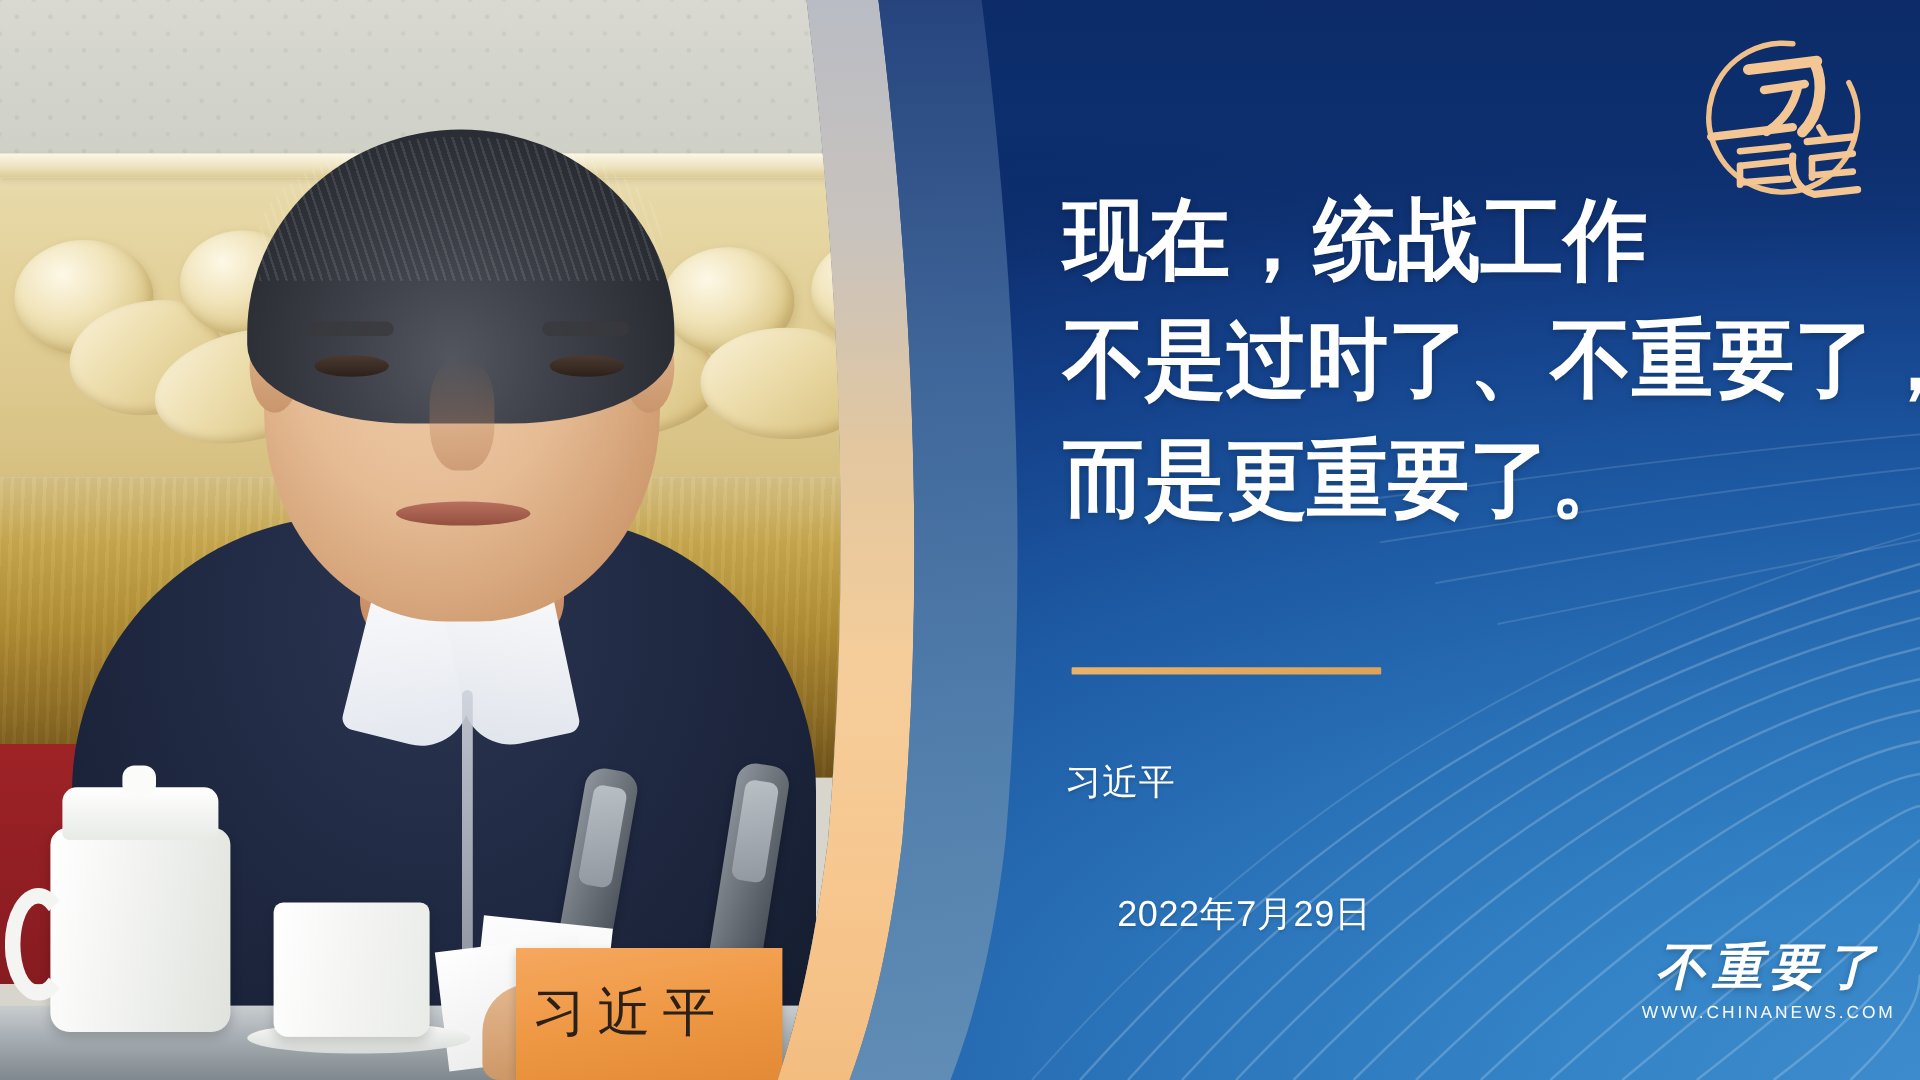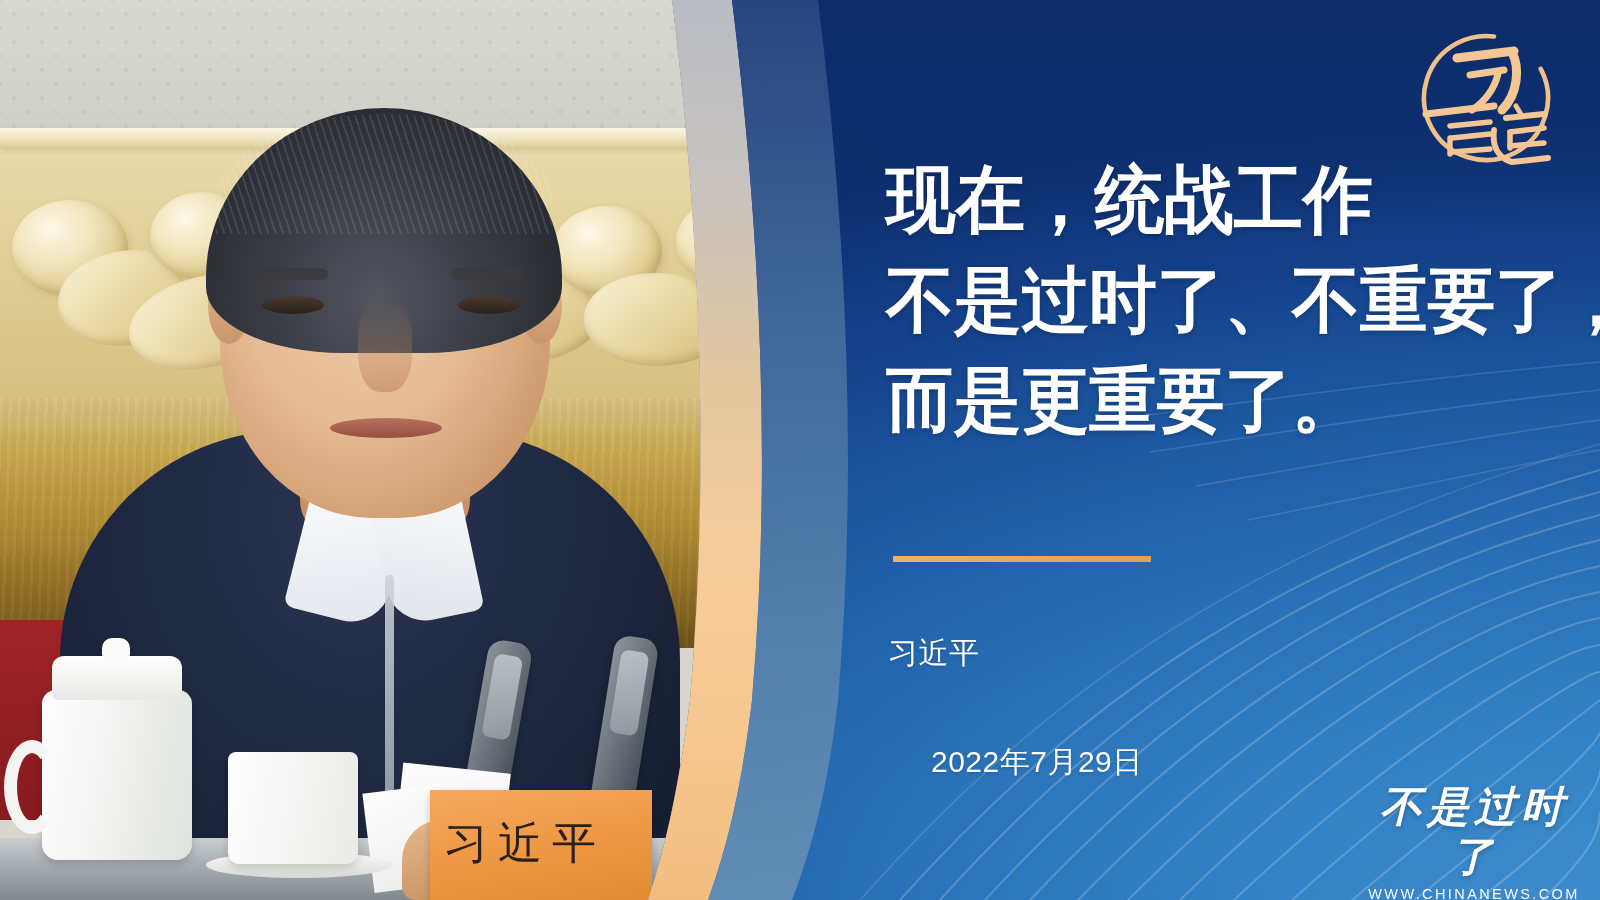--- a/index.html
+++ b/index.html
@@ -314,17 +314,17 @@
   </div>
 
   <div class="gold-rule"></div>
 
   <div class="attrib">
     <div>习近平</div>
   </div>
   <div class="date">2022年7月29日</div>
 
   <div class="brand">
-    <div class="brand-cn">不是过时了</div>
+    <div class="brand-cn">不重要了</div>
     <div class="brand-url">WWW.CHINANEWS.COM</div>
   </div>
 
 </div>
 
 </body></html>

